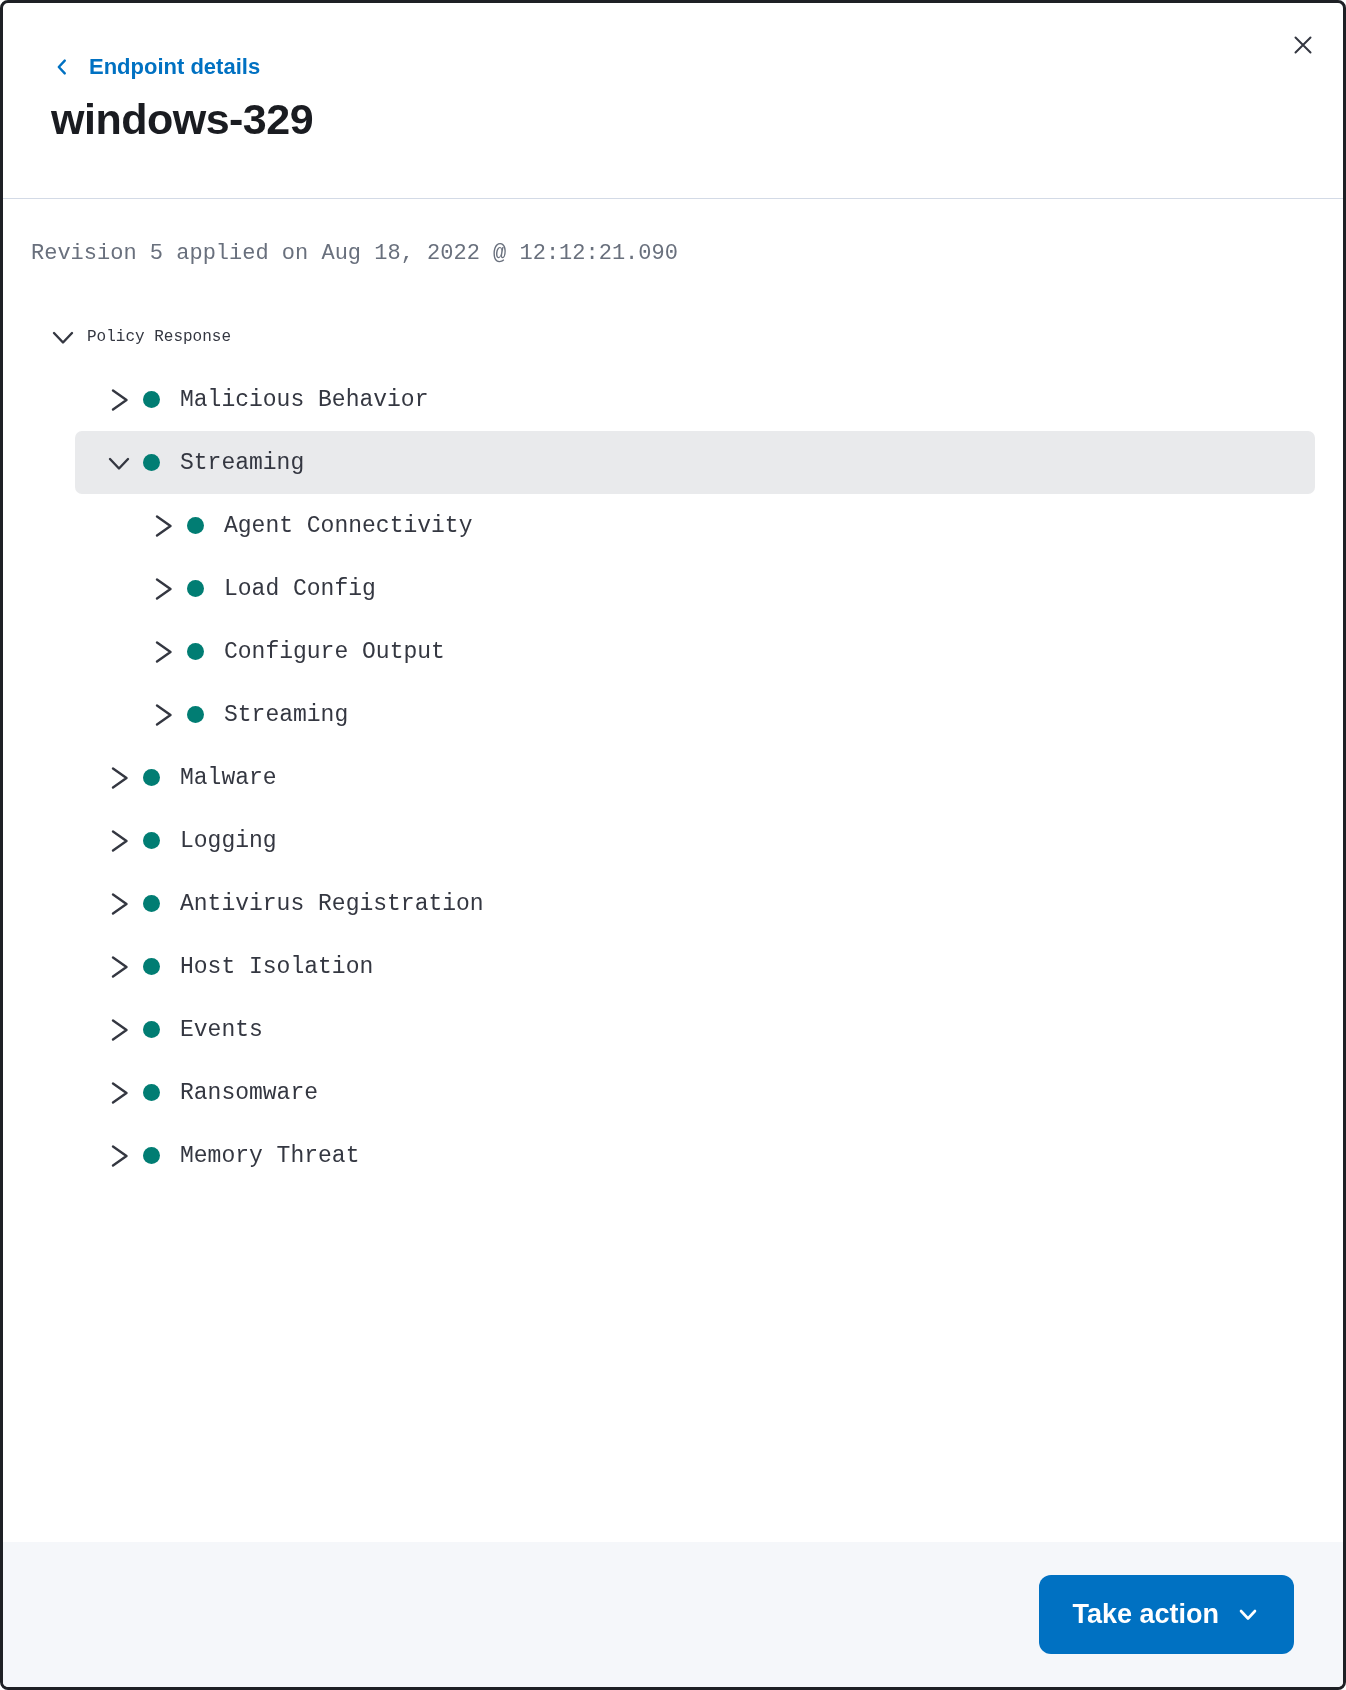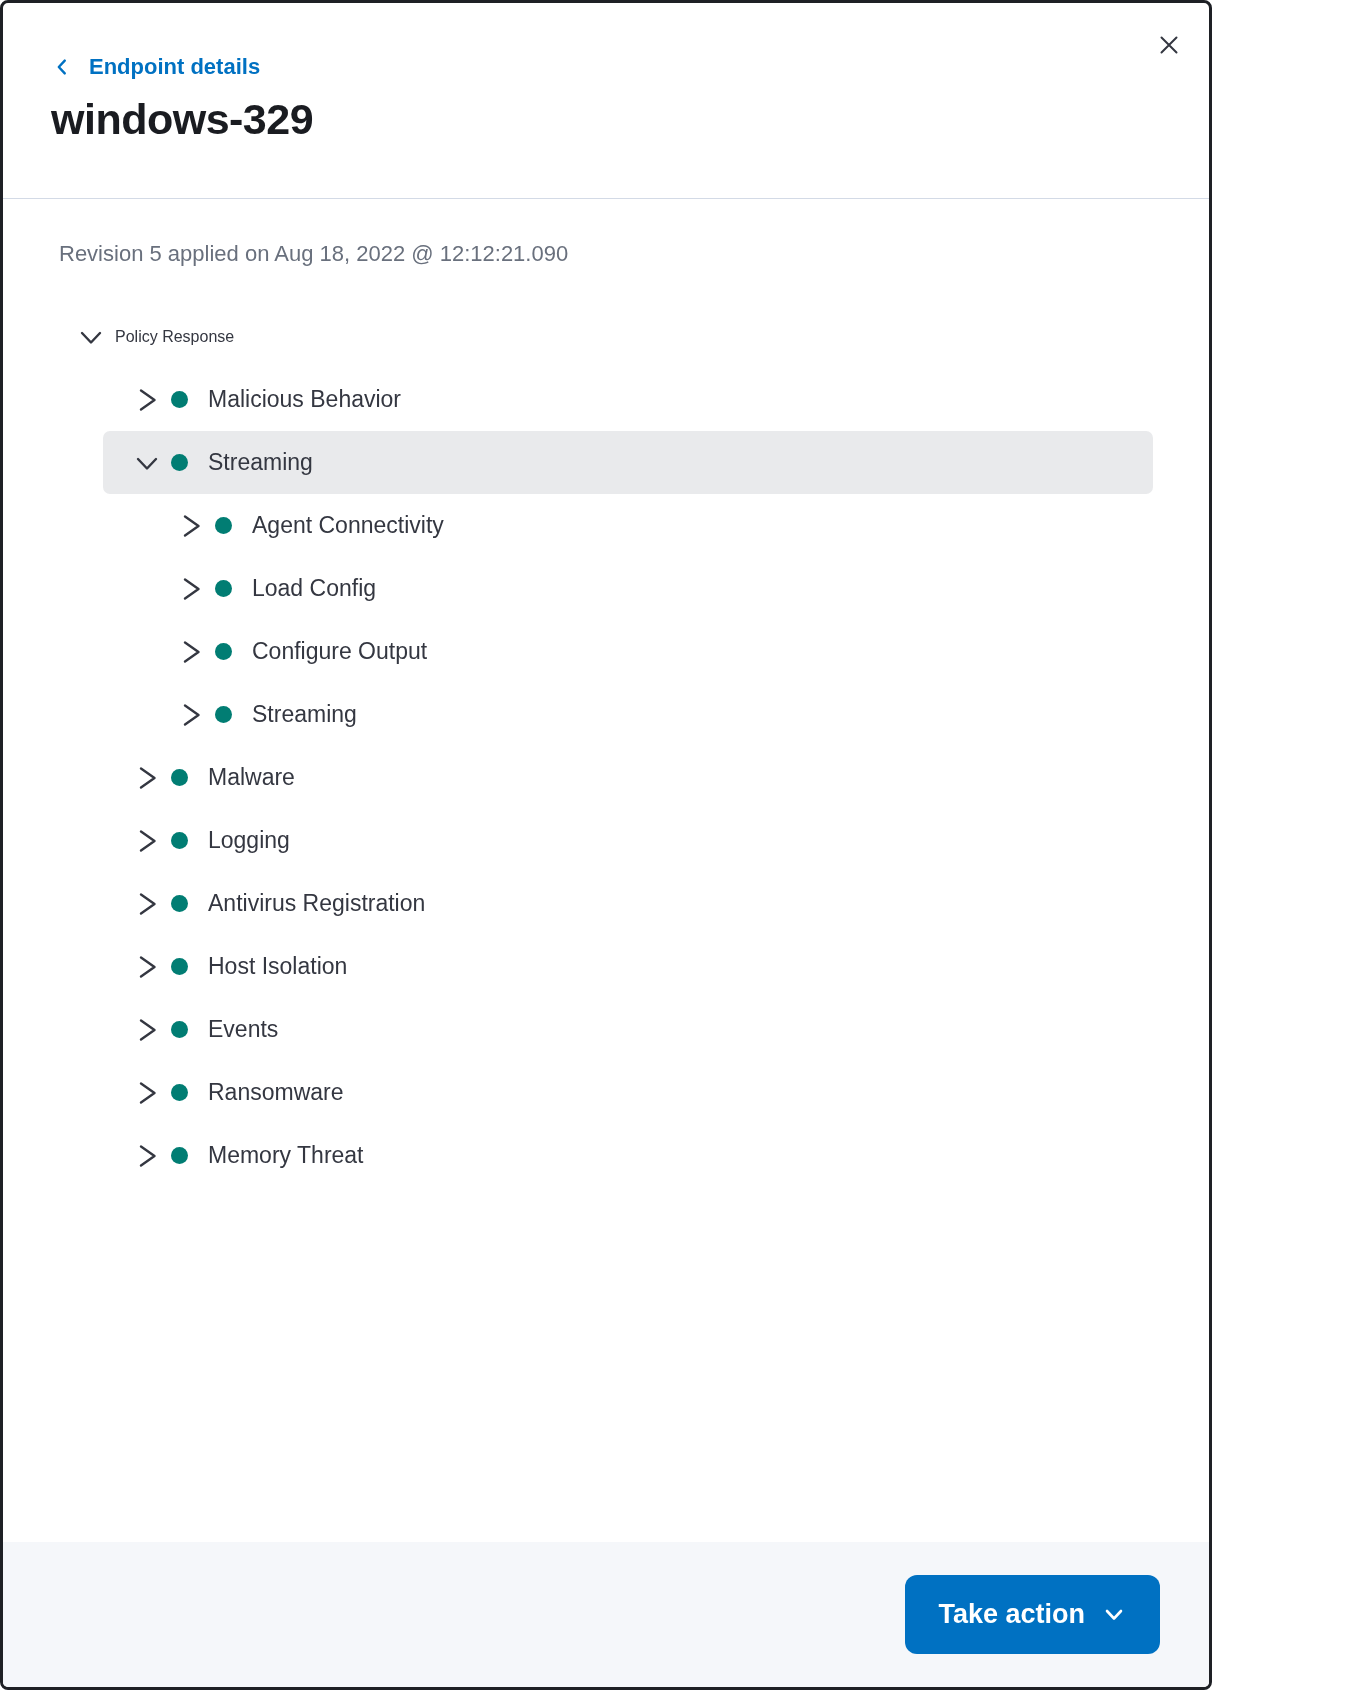--- a/index.html
+++ b/index.html
@@ -1,18 +1,18 @@
 <!DOCTYPE html>
 <html style="--accent-blue: #0071c2; --dot-teal: #017d73; --selected-row-bg: #e9eaec; --footer-bg: #f5f7fa; --divider: #d3dae6; --text-dark: #343741; --text-muted: #69707d; --title-color: #1a1c21; --panel-border: #1e2025; --button-text: #ffffff;"><head>
 <meta charset="utf-8">
 <style>
   html, body { margin: 0; padding: 0; background: #ffffff; }
 
   .panel {
-    width: 1212px;
+    width: 1346px;
     height: 1690px;
     box-sizing: border-box;
     border: 3px solid var(--panel-border, #1e2025);
     border-radius: 8px;
     background: #ffffff;
     display: flex;
     flex-direction: column;
     position: relative;
     overflow: hidden;
     font-family: "Liberation Sans", sans-serif;
@@ -59,22 +59,23 @@
     display: flex;
     align-items: center;
     justify-content: center;
   }
   .close-btn svg { display: block; }
 
   
   .body {
     flex: 1 1 auto;
     box-sizing: border-box;
-    padding: 40px 56px 0;
+    padding: 40px 28px 0;
     overflow: hidden;
+    font-family: Liberation Mono, monospace;
   }
   .revision-text {
     font-size: 22px;
     line-height: 30px;
     color: var(--text-muted, #69707d);
   }
 
   
   .tree { margin-top: 36px; }
   .tree-row {

